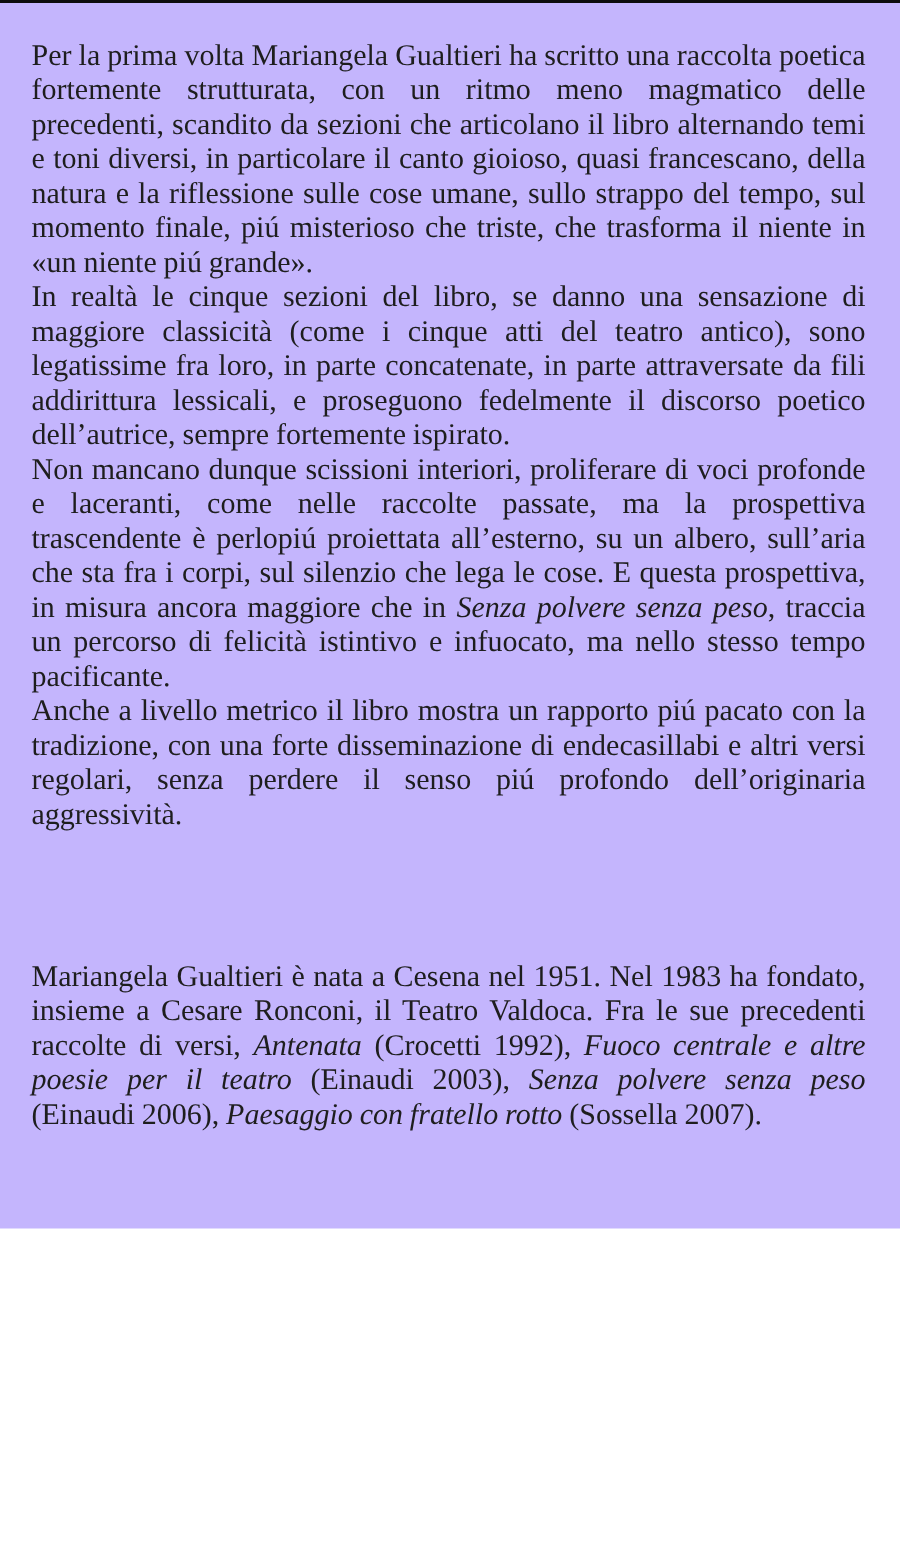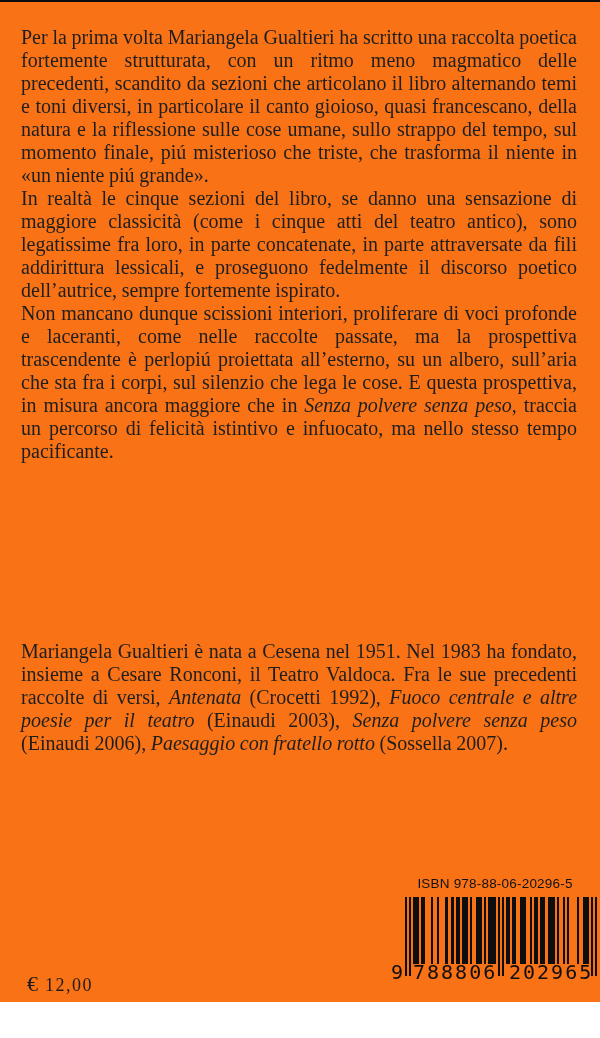--- a/index.html
+++ b/index.html
@@ -1,20 +1,20 @@
 <!DOCTYPE html>
 <html lang="it"><head>
 <meta charset="utf-8">
 <style>
   html,body { margin:0; padding:0; }
   .page {
     position: relative;
     width: 600px;
-    height: 1002px;
-    background: #f97316;
+    height: 819px;
+    background: #c4b5fd;
     overflow: hidden;
     font-family: "Liberation Serif", "DejaVu Serif", serif;
     color: #1e1e1e;
   }
   .top-edge {
     position: absolute;
     left: 0; top: 0;
     width: 600px; height: 2px;
     background: #0d0d0d;
   }
@@ -83,20 +83,21 @@
 <body>
 
 <div class="page">
 
   <div class="top-edge"></div>
 
   <div class="textcol desc">
     <p><span>Per la prima volta Mariangela Gualtieri ha scritto una raccolta poetica fortemente strutturata, con un ritmo meno magmatico delle precedenti, scandito da sezioni che articolano il libro alternando temi e toni diversi, in particolare il canto gioioso, quasi francescano, della natura e la riflessione sulle cose umane, sullo strappo del tempo, sul momento finale, piú misterioso che triste, che trasforma il niente in «un niente piú grande».</span></p>
     <p><span>In realtà le cinque sezioni del libro, se danno una sensazione di maggiore classicità (come i cinque atti del teatro antico), sono legatissime fra loro, in parte concatenate, in parte attraversate da fili addirittura lessicali, e proseguono fedelmente il discorso poetico dell’autrice, sempre fortemente ispirato.</span></p>
     <p><span>Non mancano dunque scissioni interiori, proliferare di voci profonde e laceranti, come nelle raccolte passate, ma la prospettiva trascendente è perlopiú proiettata all’esterno, su un albero, sull’aria che sta fra i corpi, sul silenzio che lega le cose. E questa prospettiva, in misura ancora maggiore che in </span><span class="it">Senza polvere senza peso</span><span>, traccia un percorso di felicità istintivo e infuocato, ma nello stesso tempo pacificante.</span></p>
+    <p><span>Anche a livello metrico il libro mostra un rapporto piú pacato con la tradizione, con una forte disseminazione di endecasillabi e altri versi regolari, senza perdere il senso piú profondo dell’originaria aggressività.</span></p>
   </div>
 
   <div class="textcol bio">
     <p><span>Mariangela Gualtieri è nata a Cesena nel 1951. Nel 1983 ha fondato, insieme a Cesare Ronconi, il Teatro Valdoca. Fra le sue precedenti raccolte di versi, </span><span class="it">Antenata</span><span> (Crocetti 1992), </span><span class="it">Fuoco centrale e altre poesie per il teatro</span><span> (Einaudi 2003), </span><span class="it">Senza polvere senza peso</span><span> (Einaudi 2006), </span><span class="it">Paesaggio con fratello rotto</span><span> (Sossella 2007).</span></p>
   </div>
 
   <div class="price">
     <span class="cur">€</span><span class="amt">12,00</span>
   </div>
 

